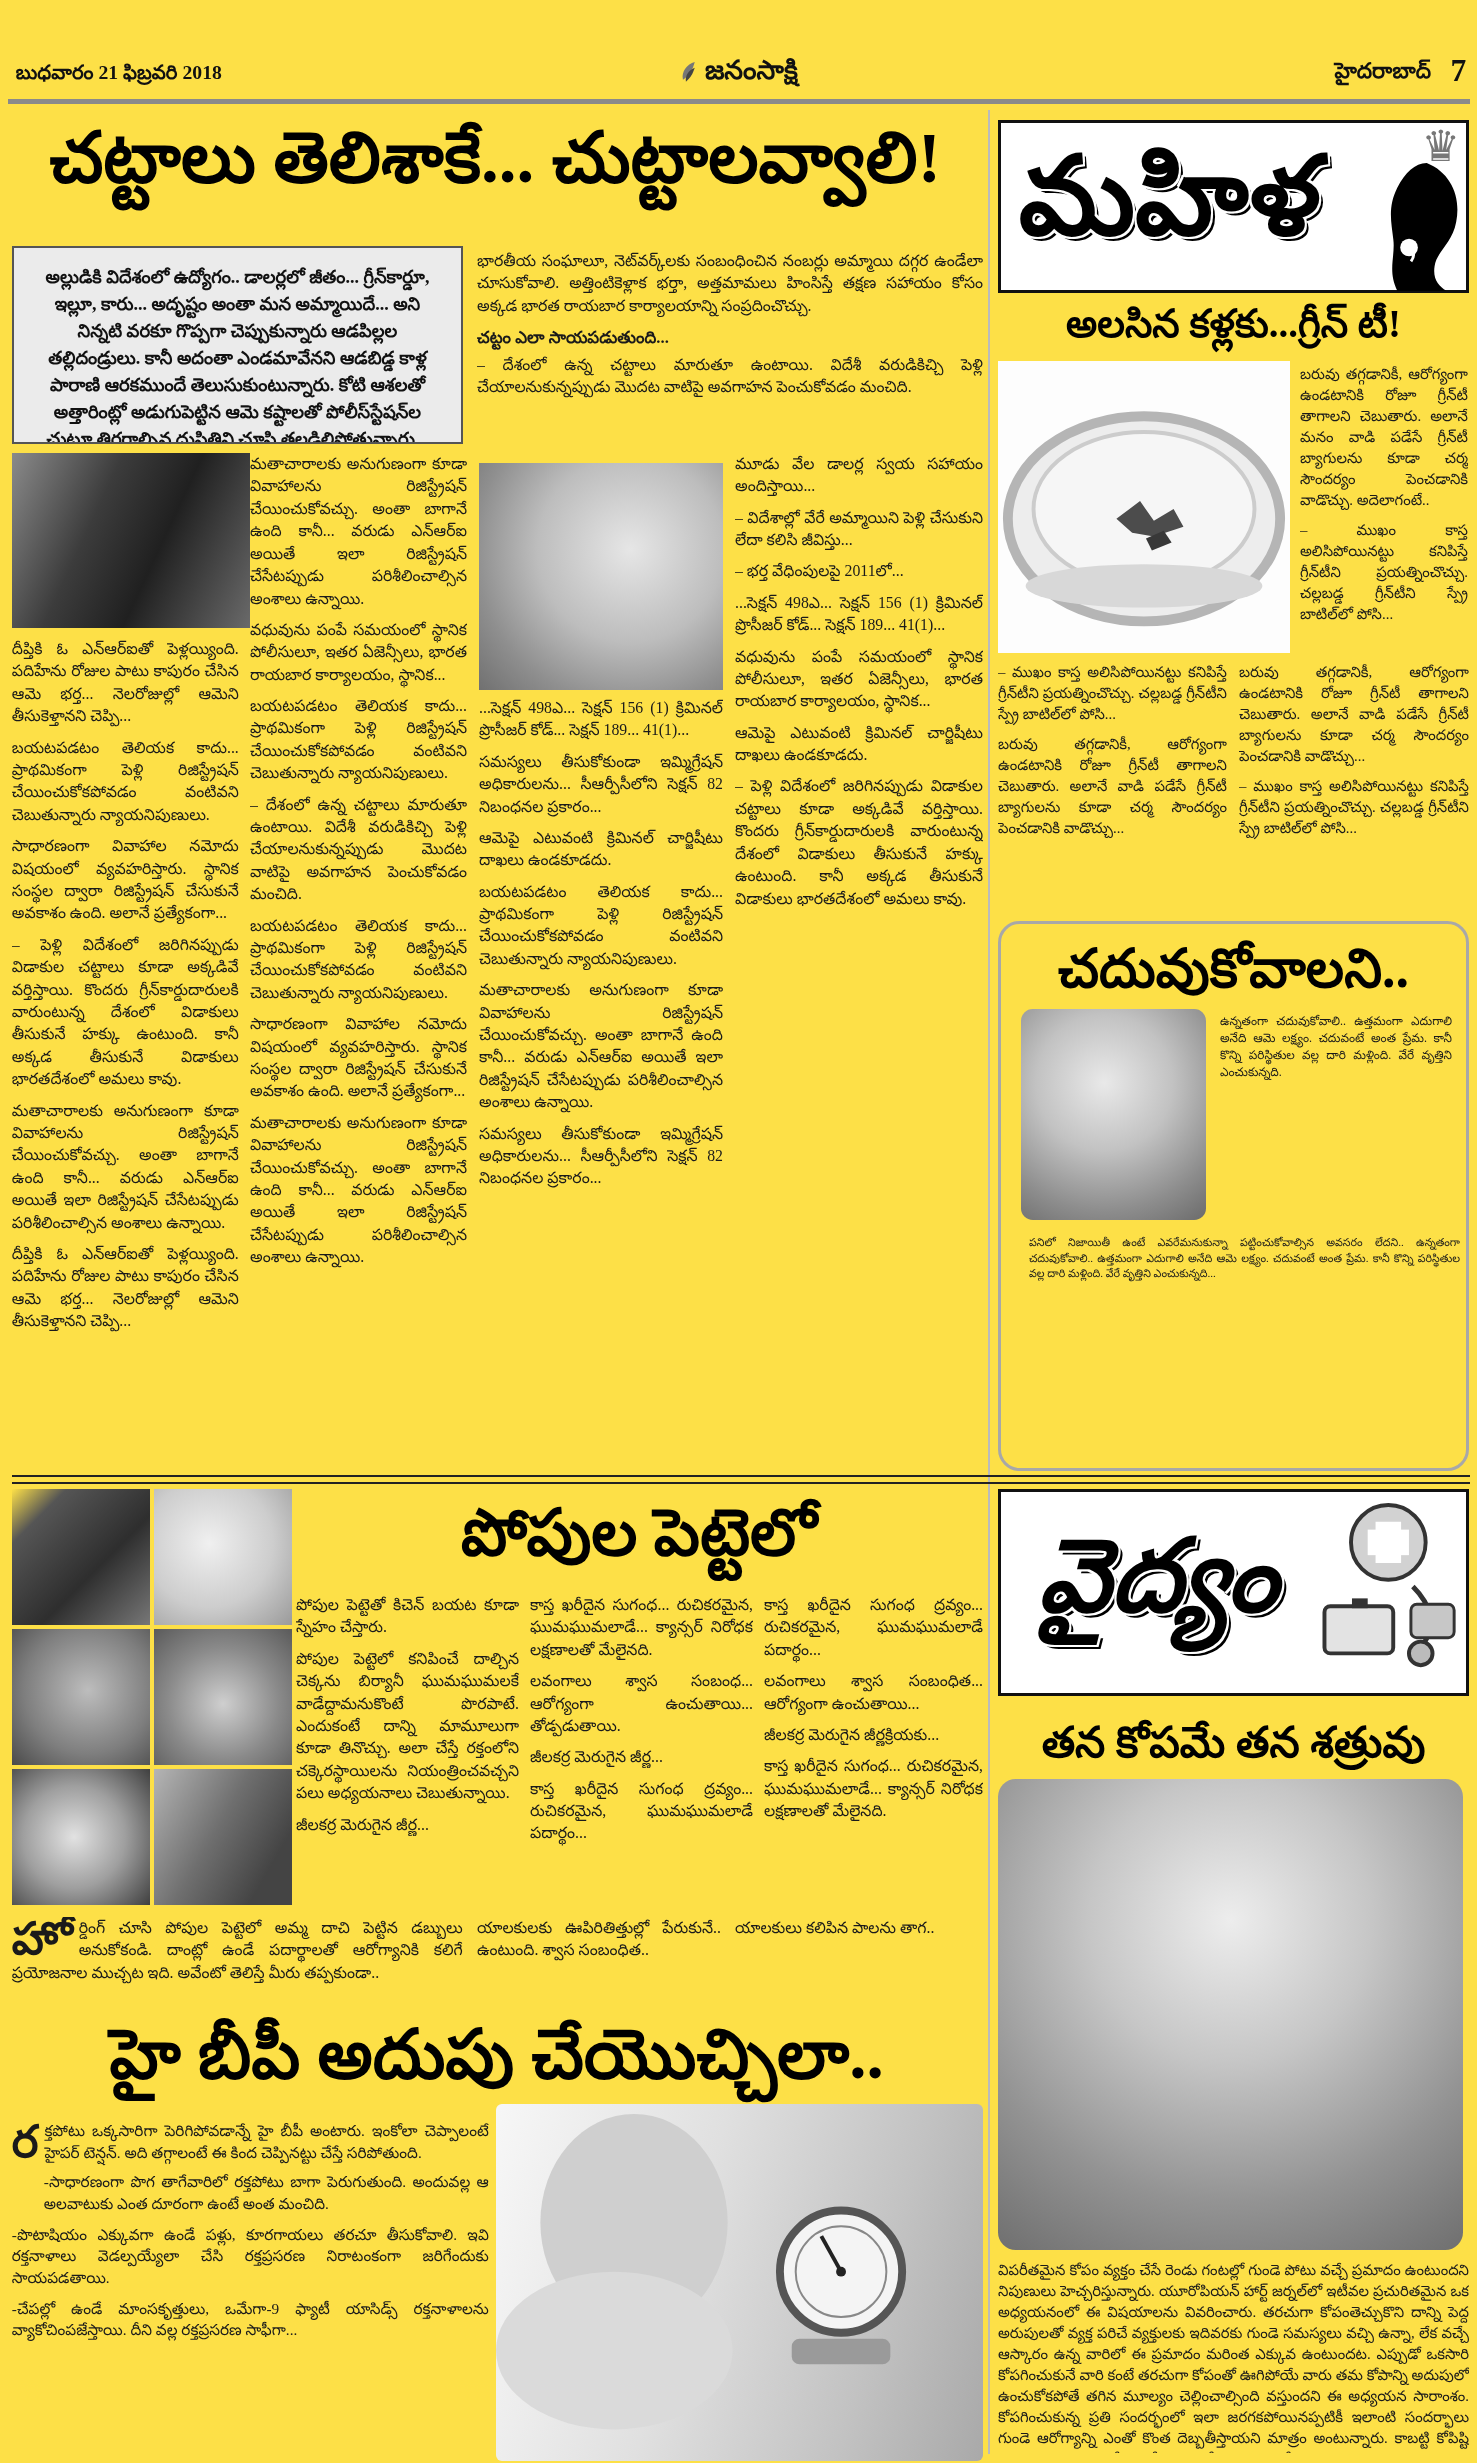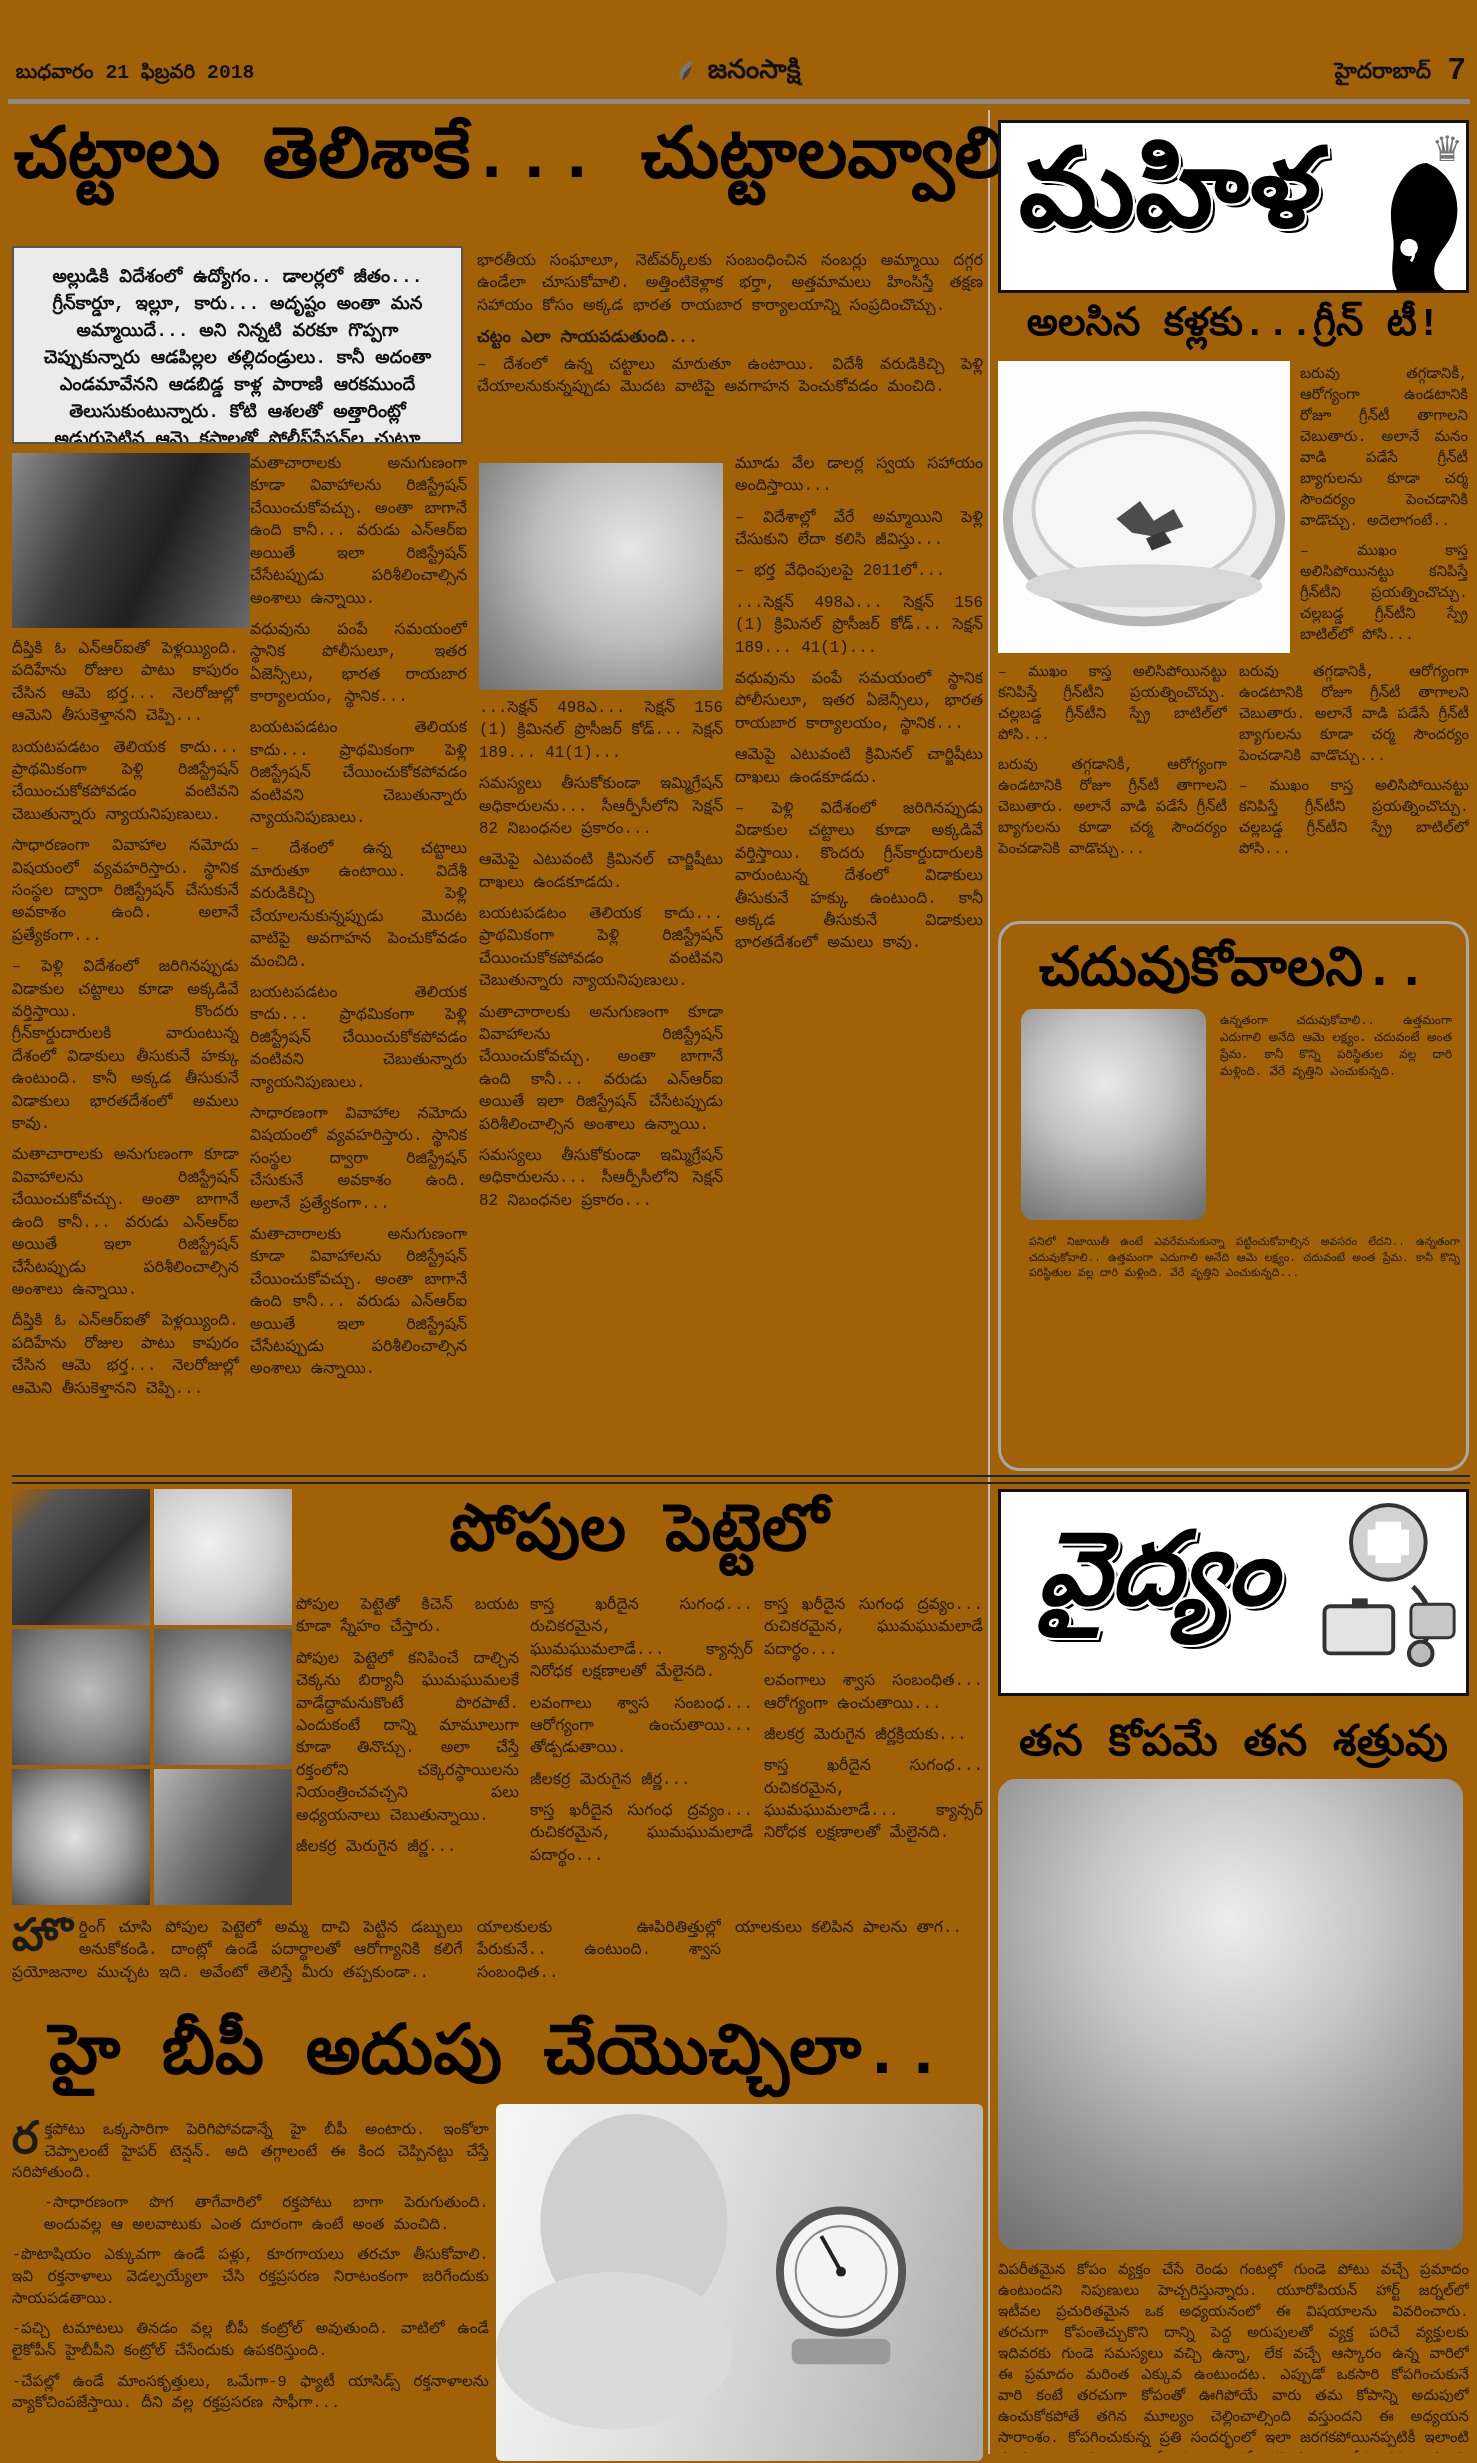--- a/index.html
+++ b/index.html
@@ -1,17 +1,17 @@
 <!DOCTYPE html>
 <html><head>
 <meta charset="utf-8">
 <style>
   html,body{margin:0;padding:0;background:#d8d8d8;}
-  #page{position:relative;width:1478px;height:2464px;background:#a16207;margin:0 auto;
-        font-family:Liberation Mono, monospace;color:#111;overflow:hidden;}
+  #page{position:relative;width:1478px;height:2464px;background:#fde047;margin:0 auto;
+        font-family:Liberation Serif, serif;color:#111;overflow:hidden;}
   .abs{position:absolute;}
   .txt{text-align:justify;font-size:15.8px;line-height:1.42;overflow:hidden;color:#1a1a1a;}
   .txt p{margin:0 0 8.9px 0;}
   .headline{font-weight:bold;color:#000;text-align:center;letter-spacing:0;}
   .photo{background:#bbb;overflow:hidden;}
   .rule-h{background:#8a8a8a;}
   .double-rule{border-top:2px solid #222;border-bottom:2px solid #222;height:4.9px;}
   .subhead{font-weight:bold;font-size:16.7px;margin:3.9px 0;}
   .dropcap{float:left;font-size:45px;line-height:0.9;font-weight:bold;padding:2px 5.9px 0 0;}
   .boxframe{border:3px solid #111;background:#fff;}
@@ -140,21 +140,20 @@
     <p>యాలకులు కలిపిన పాలను తాగ..</p>
   </div>
 
   <div class="abs headline" style="left:27.6px;top:2012px;width:938px;font-size:69px;line-height:1.25;white-space:nowrap;">హై బీపీ అదుపు చేయొచ్చిలా..</div>
 
   <div class="abs txt" style="left:11.8px;top:2120px;width:477px;height:335px;font-size:15.3px;">
     <span class="dropcap">ర</span>
     <span>క్తపోటు ఒక్కసారిగా పెరిగిపోవడాన్నే హై బీపీ అంటారు. ఇంకోలా చెప్పాలంటే హైపర్ టెన్షన్. అది తగ్గాలంటే ఈ కింద చెప్పినట్టు చేస్తే సరిపోతుంది.</span>
     <p style="margin-top:7.9px;margin-left:32px;">-సాధారణంగా పొగ తాగేవారిలో రక్తపోటు బాగా పెరుగుతుంది. అందువల్ల ఆ అలవాటుకు ఎంత దూరంగా ఉంటే అంత మంచిది.</p>
     <p>-పొటాషియం ఎక్కువగా ఉండే పళ్లు, కూరగాయలు తరచూ తీసుకోవాలి. ఇవి రక్తనాళాలు వెడల్పయ్యేలా చేసి రక్తప్రసరణ నిరాటంకంగా జరిగేందుకు సాయపడతాయి.</p>
-    <p>-పచ్చి టమాటలు తినడం వల్ల బీపీ కంట్రోల్ అవుతుంది. వాటిలో ఉండే లైకోపీన్ హైబీపీని కంట్రోల్ చేసేందుకు ఉపకరిస్తుంది.</p>
     <p>-చేపల్లో ఉండే మాంసకృత్తులు, ఒమేగా-9 ఫ్యాటీ యాసిడ్స్ రక్తనాళాలను వ్యాకోచింపజేస్తాయి. దీని వల్ల రక్తప్రసరణ సాఫీగా...</p>
   </div>
 
   <div class="abs photo" style="left:496px;top:2104px;width:487px;height:357px;border-radius:5.9px;
        background:linear-gradient(105deg,#f7f7f7 0%,#e0e0e0 40%,#c2c2c2 75%,#a9a9a9 100%);">
     <svg width="487" height="357" viewBox="0 0 494 362">
       <ellipse cx="140" cy="120" rx="95" ry="110" fill="#cfcfcf"></ellipse>
       <ellipse cx="120" cy="250" rx="120" ry="80" fill="#dadada"></ellipse>
       <circle cx="350" cy="170" r="62" fill="#f4f4f4" stroke="#555" stroke-width="8"></circle>
       <circle cx="350" cy="170" r="46" fill="none" stroke="#888" stroke-width="2"></circle>

